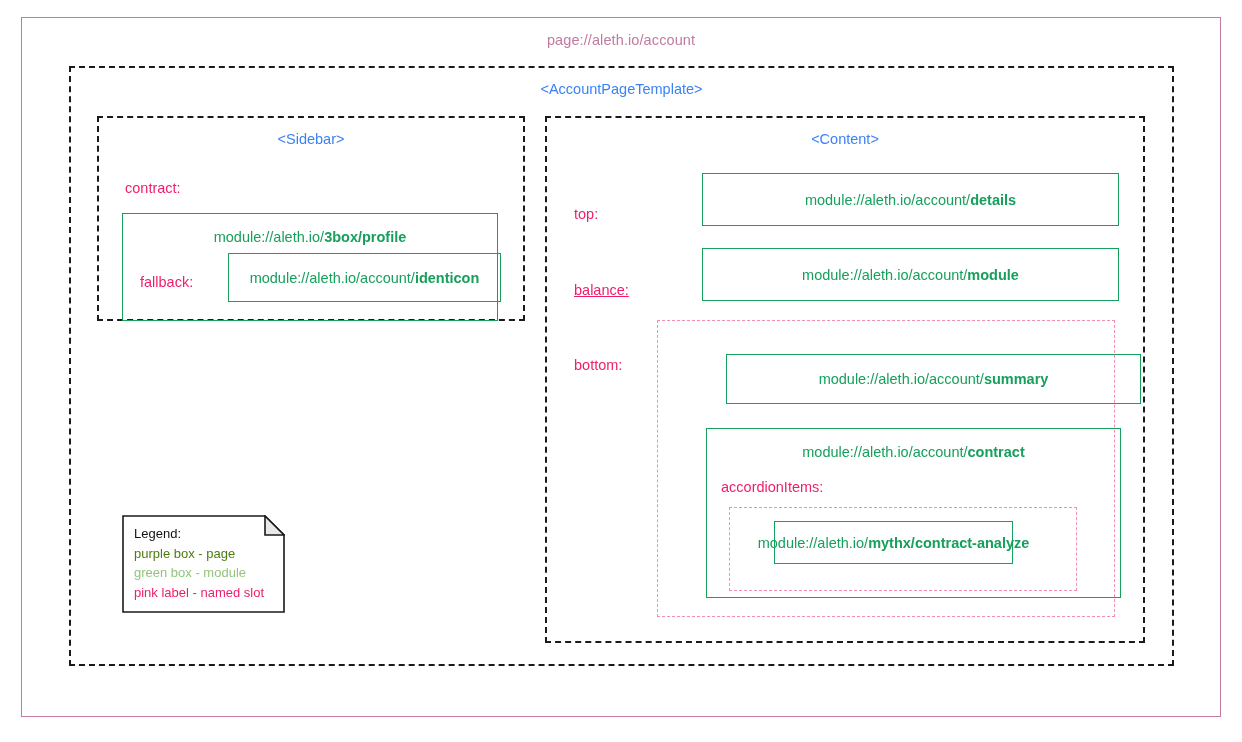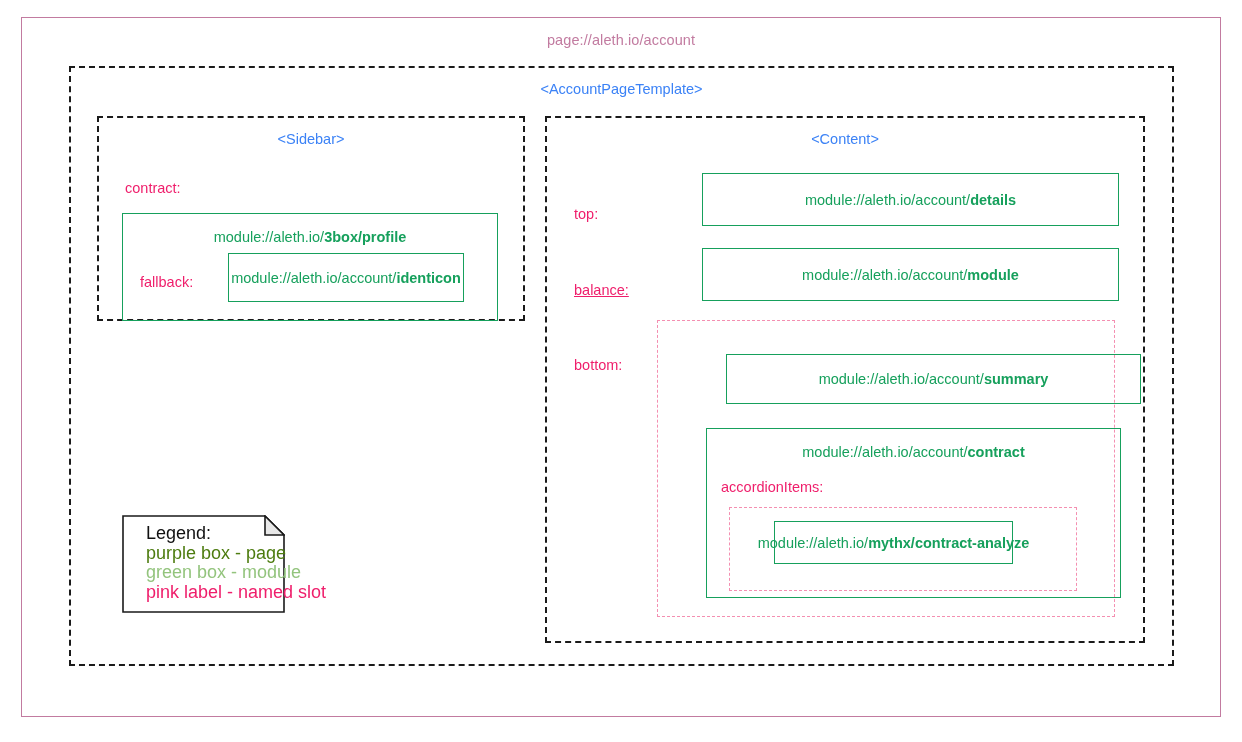--- a/index.html
+++ b/index.html
@@ -114,23 +114,23 @@
     height: 98px;
     background: #ffffff;
     box-sizing: border-box;
   }
   .legend-note .shape {
     position: absolute;
     inset: 0;
   }
   .legend-text {
     position: absolute;
-    left: 24px;
+    left: 12px;
     top: 9px;
-    font-size: 18px;
+    font-size: 13px;
     line-height: 19.5px;
   }
   .legend-text div { white-space: nowrap; }
   .lg-title  { color: #111111; }
   .lg-purple { color: #4d7c0f; }
   .lg-green  { color: #93c47d; }
   .lg-pink   { color: #ef1e6b; }
 </style>
 </head>
 <body>
@@ -151,21 +151,21 @@
 
   <div class="module-box" style="left:100px; top:195px; width:376px; height:108px;">
     <div class="module-head">
       <span class="module-path">
         <span>module://aleth.io/</span><b>3box/profile</b>
       </span>
     </div>
 
     <div class="slot-label" style="left:17px; top:60px;">fallback:</div>
 
-    <div class="module-box module-centered" style="left:85px; top:39px; width:236px; height:49px;">
+    <div class="module-box module-centered" style="left:85px; top:39px; width:273px; height:49px;">
       <span class="module-path">
         <span>module://aleth.io/account/</span><b>identicon</b>
       </span>
     </div>
   </div>
 
   <div class="tpl-box" id="content-region">
     <div class="region-title">&lt;Content&gt;</div>
   </div>
 

